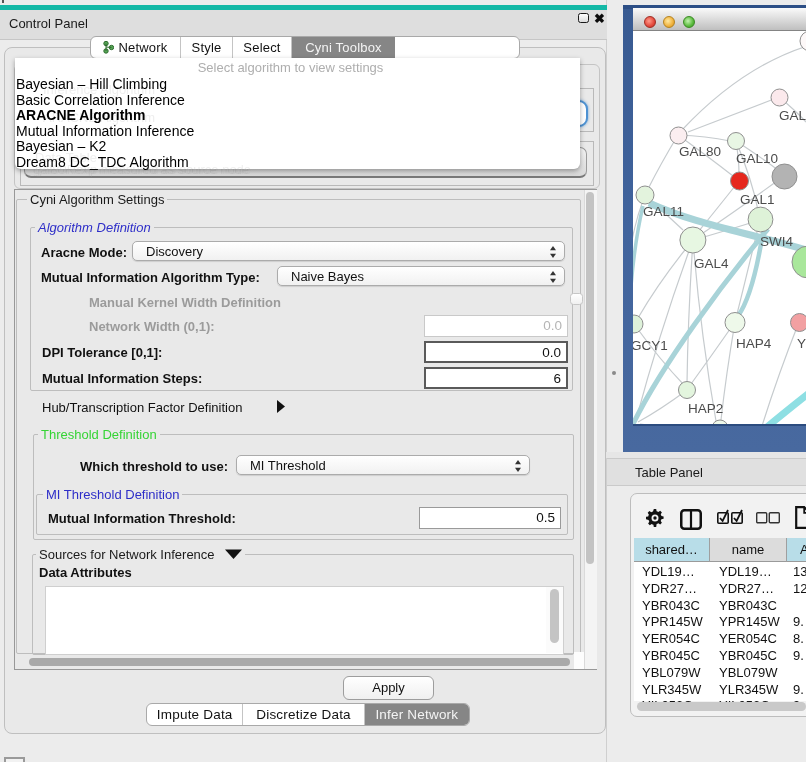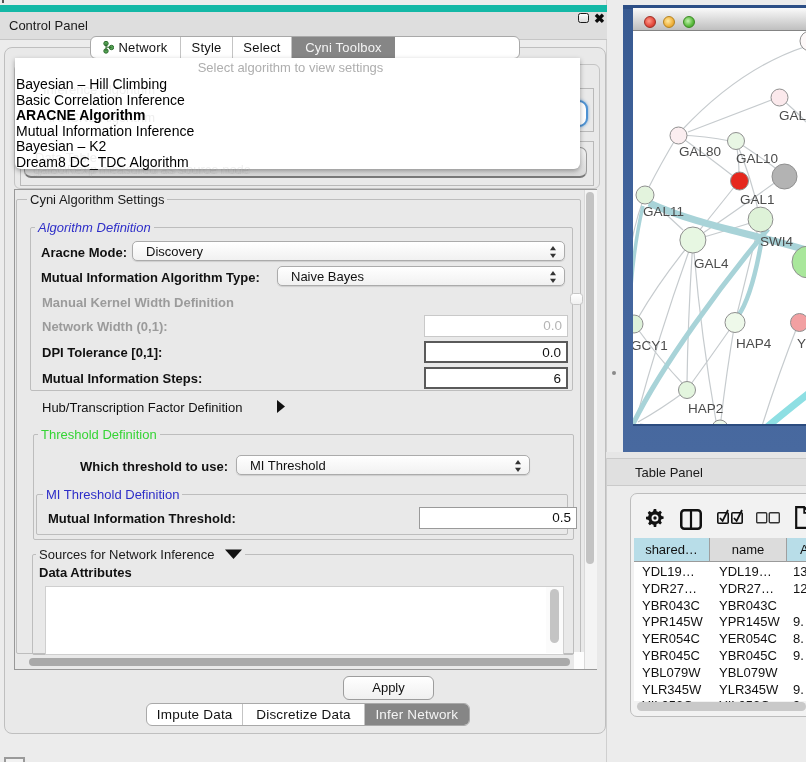--- a/index.html
+++ b/index.html
@@ -1,21 +1,21 @@
 <!DOCTYPE html>
 <html><head><meta charset="utf-8">
 <style>
 html,body{margin:0;padding:0;}
 body{width:806px;height:762px;overflow:hidden;background:#ececec;
  font-family:"Liberation Sans",sans-serif;-webkit-font-smoothing:antialiased;}
 #page{position:relative;width:806px;height:762px;overflow:hidden;}
 .abs{position:absolute;}
 
 #cp-title{left:0;top:5px;width:607px;height:35px;background:#dedede;
- border-top:7px solid #14b8a6;border-bottom:1px solid #c6c6c6;box-sizing:border-box;}
+ border-top:5px solid #14b8a6;border-bottom:1px solid #c6c6c6;box-sizing:border-box;}
 #cp-title .t{position:absolute;left:9px;top:6px;font-size:13px;color:#1a1a1a;}
 #btn-float{left:578px;top:13px;width:11px;height:10px;border:1.5px solid #1a1a1a;border-radius:2.5px;background:linear-gradient(#fdfdfd,#dcdcdc);box-sizing:border-box;}
 #btn-close{left:594px;top:11px;font-size:13px;font-weight:bold;color:#0a0a0a;}
 
 #panel{left:4px;top:47px;width:602px;height:687px;background:#e9e9e9;
  border:1.5px solid #bfbfbf;border-radius:8px;box-sizing:border-box;}
 
 #subpanel{left:14px;top:64px;width:584px;height:123px;border:1px solid #c4c4c4;border-radius:6px;background:#e9e9e9;}
 .innerbox{border:1px solid #b9b9b9;background:#e9e9e9;}
 #ibox1{left:20px;top:88px;width:572px;height:42px;}
@@ -28,21 +28,21 @@
 #vscroll{left:584px;top:190px;width:12px;height:479px;background:#f4f4f4;border-left:1px solid #dadada;}
 #vthumb{left:586px;top:192px;width:8px;height:372px;background:#c3c3c3;border-radius:4px;}
 
 .gbox{border:1px solid #bdbdbd;border-radius:2px;box-sizing:border-box;}
 .glabel{position:absolute;background:#e9e9e9;padding:0 3px;font-size:13px;white-space:nowrap;}
 #cyni-box{left:16px;top:199px;width:565px;height:455px;}
 #cyni-label{left:27px;top:192px;color:#1a1a1a;}
 #alg-box{left:30px;top:227px;width:543px;height:164px;}
 #alg-label{left:35px;top:220px;color:#2e2ec8;font-style:italic;}
 .lbl{position:absolute;font-size:13px;font-weight:bold;color:#111;white-space:nowrap;}
-.lbl.dis{color:#9b9b9b;}
+.lbl.dis{color:#9b9b9b;margin-left:47px;}
 .combo{position:absolute;height:20px;background:linear-gradient(#ffffff,#f1f1f1);border:1px solid #ababab;border-radius:5px;box-sizing:border-box;font-size:13px;color:#111;
  box-shadow:0 1px 1px rgba(0,0,0,0.12);}
 .combo .tx{position:absolute;left:13px;top:2px;}
 .combo .ar{position:absolute;right:8px;top:4px;width:6px;height:12px;}
 .field{position:absolute;height:22px;background:#fff;border:2px solid #5a5a5a;box-sizing:border-box;font-size:13px;color:#111;text-align:center;}
 .field .v{position:absolute;right:5px;top:2px;font-size:13.5px;}
 .field.dis{border:1px solid #c9c9c9;color:#b5b5b5;}
 #chk{left:570px;top:293px;width:13px;height:12px;border:1px solid #c6c6c6;border-radius:3.5px;background:linear-gradient(#ffffff,#f0f0f0);box-sizing:border-box;}
 #thr-box{left:33px;top:434px;width:541px;height:106px;}
 #thr-label{left:38px;top:427px;color:#35d435;}
@@ -156,21 +156,21 @@
  <div class="combo" style="left:236px;top:455px;width:294px;padding-left:33px;">
       <span class="tx">MI Threshold</span>
       <svg class="ar" viewBox="0 0 7 14">
         <path d="M3.5 0 L7 5 L0 5 Z" fill="#333"></path>
         <path d="M3.5 14 L7 9 L0 9 Z" fill="#333"></path>
       </svg>
     </div>
  <div class="abs gbox" id="mi-box"></div>
  <div class="abs glabel" id="mi-label">MI Threshold Definition</div>
  <div class="lbl" style="left:48px;top:511px;">Mutual Information Threshold:</div>
- <div class="field" style="left:419px;top:507px;width:158px;border:1.5px solid #9a9a9a;padding-left:20px;">
+ <div class="field" style="left:419px;top:507px;width:142px;border:1.5px solid #9a9a9a;padding-left:20px;">
       <span class="v">0.5</span>
     </div>
 
  <div class="abs gbox" id="src-box"></div>
  <div class="abs glabel" id="src-label">Sources for Network Inference <svg width="17" height="10" viewBox="0 0 17 10" style="vertical-align:0px;margin-left:7px;">
         <path d="M0 0.5 L17 0.5 L8.5 10 Z" fill="#111"></path>
       </svg></div>
  <div class="lbl" style="left:39px;top:565px;">Data Attributes</div>
  <div class="abs" id="list-frame"></div>
  <div class="abs" id="list-sb"></div>

